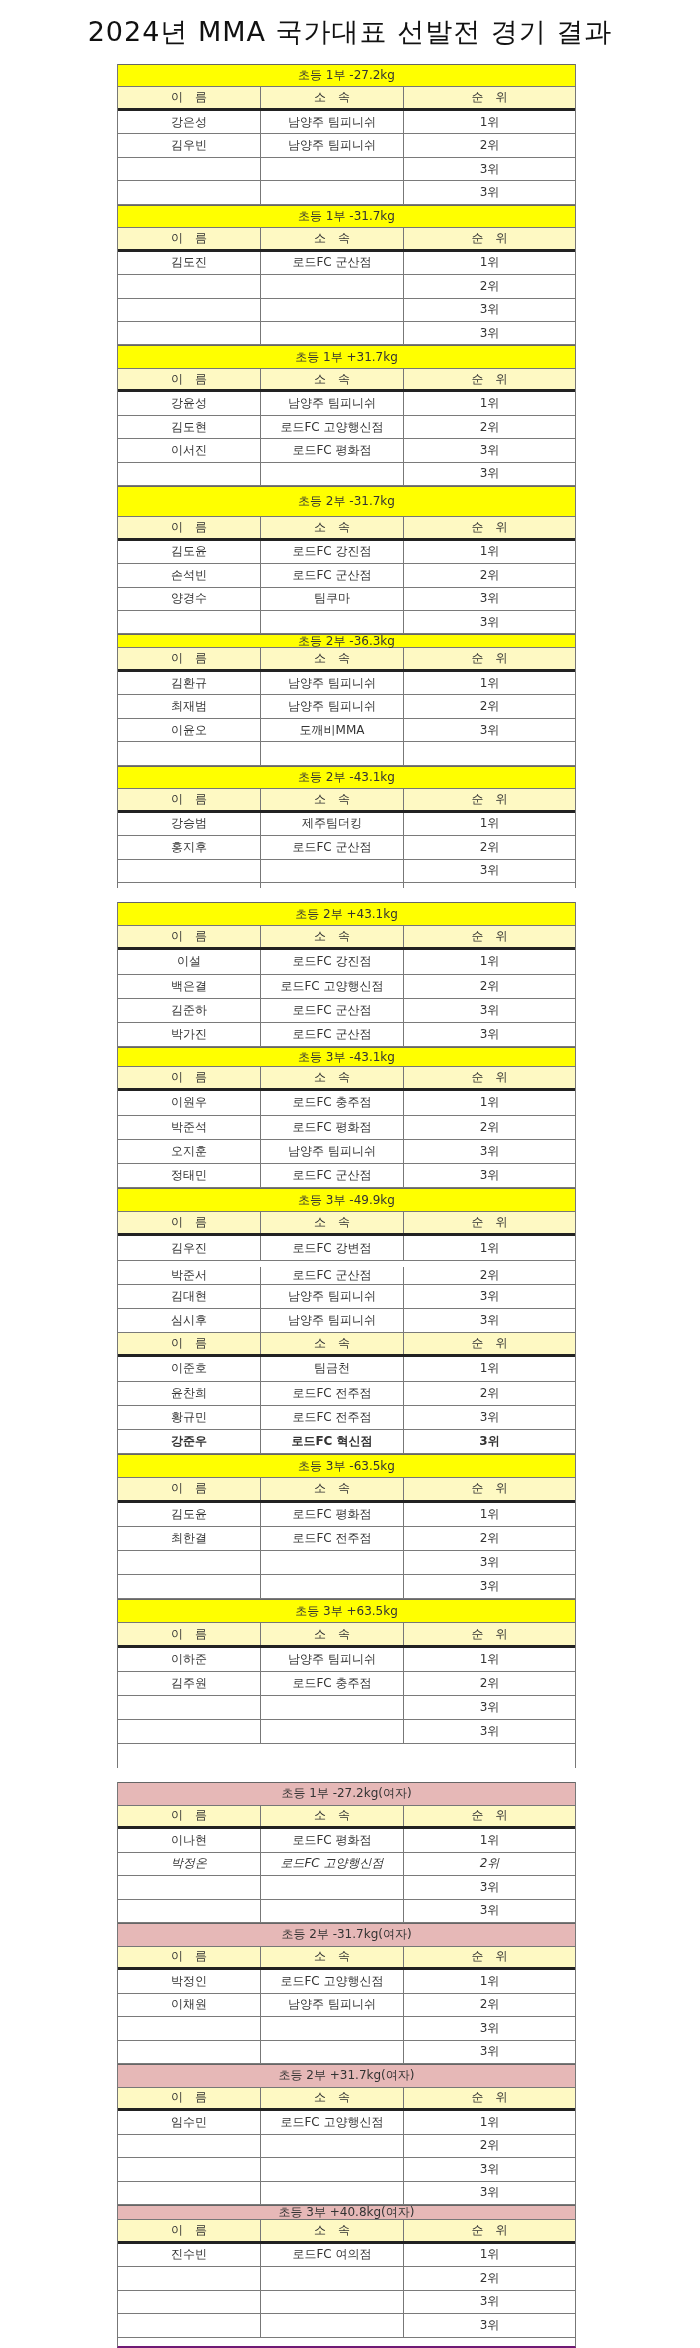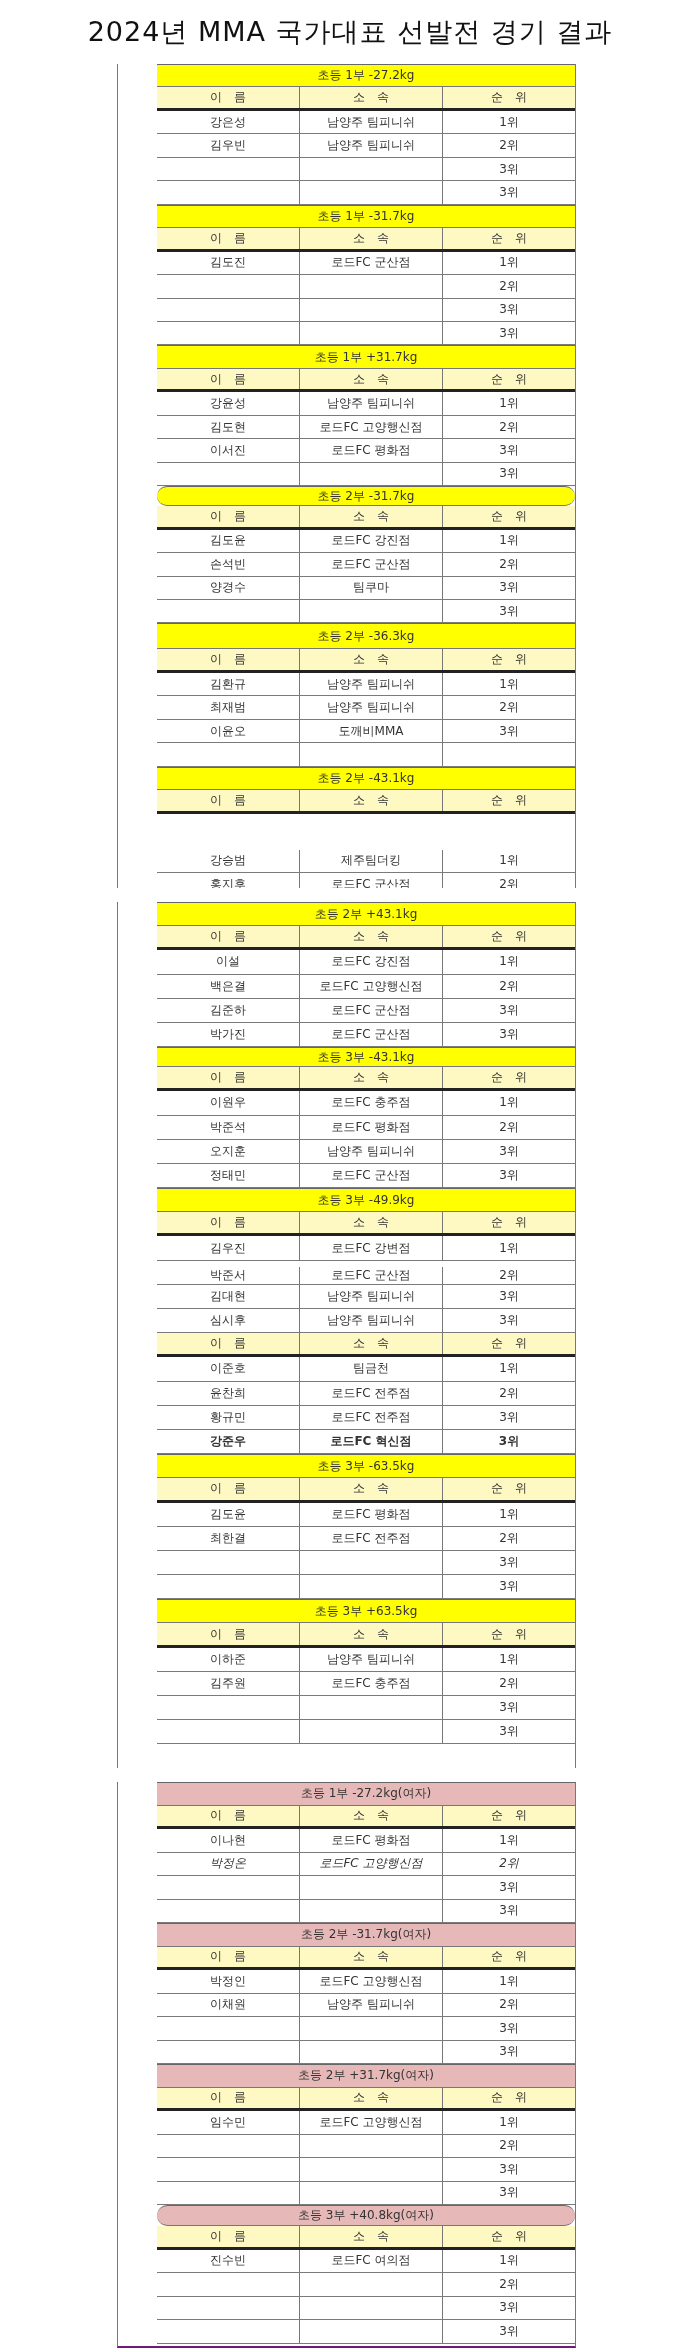--- a/index.html
+++ b/index.html
@@ -1,21 +1,21 @@
 <!DOCTYPE html>
 <html><head>
 <meta charset="utf-8">
 <style>
   html, body { margin:0; padding:0; background:#ffffff; }
   body { width:700px; height:2348px; position:relative; overflow:hidden;
          font-family:"DejaVu Sans","Liberation Sans",sans-serif; color:#222; }
   .title { position:absolute; top:14px; left:0; width:700px; text-align:center;
            font-size:27px; letter-spacing:1px; color:#111; font-weight:normal; }
   .segment { position:absolute; left:117px; width:459px; overflow:hidden;
-             border-left:1px solid #777; border-right:1px solid #777; box-sizing:border-box;padding-left:39px; }
+             border-left:1px solid #777; border-right:1px solid #777; box-sizing:border-box; }
   .block { width:100%; }
   .cat { text-align:center; font-size:12px; color:#333; border-top:1px solid #666;
          border-bottom:1px solid #777; box-sizing:border-box; display:flex; align-items:center; justify-content:center; }
   .cat.yellow { background:#ffff00; }
   .cat.pink { background:#e6b8b7; }
   .row { display:flex; box-sizing:border-box; border-bottom:1px solid #7a7a7a; }
   .row.head { background:#fef9c3; border-bottom:3px solid #222; }
   .cell { display:flex; align-items:center; justify-content:center; font-size:12px; color:#333;
           box-sizing:border-box; overflow:hidden; white-space:nowrap; }
   .c1 { width:143px; border-right:1px solid #777; }
@@ -108,21 +108,21 @@
         <div class="cell c2">로드FC 평화점</div>
         <div class="cell c3">3위</div>
       </div>
       <div class="row" style="height: 23.46px;">
         <div class="cell c1"></div>
         <div class="cell c2"></div>
         <div class="cell c3">3위</div>
       </div>
     </div>
     <div class="block">
-      <div class="cat yellow" style="height: 20px; border-radius: 11px;">초등 2부 -31.7kg</div>
+      <div class="cat yellow" style="height: 31px;">초등 2부 -31.7kg</div>
       <div class="row head" style="height: 23.46px;">
         <div class="cell c1">이름</div>
         <div class="cell c2">소속</div>
         <div class="cell c3">순위</div>
       </div>
       <div class="row" style="height: 23.46px;">
         <div class="cell c1">김도윤</div>
         <div class="cell c2">로드FC 강진점</div>
         <div class="cell c3">1위</div>
       </div>
@@ -136,21 +136,21 @@
         <div class="cell c2">팀쿠마</div>
         <div class="cell c3">3위</div>
       </div>
       <div class="row" style="height: 23.46px;">
         <div class="cell c1"></div>
         <div class="cell c2"></div>
         <div class="cell c3">3위</div>
       </div>
     </div>
     <div class="block">
-      <div class="cat yellow" style="height: 26px;">초등 2부 -36.3kg</div>
+      <div class="cat yellow" style="height: 14px;">초등 2부 -36.3kg</div>
       <div class="row head" style="height: 23.46px;">
         <div class="cell c1">이름</div>
         <div class="cell c2">소속</div>
         <div class="cell c3">순위</div>
       </div>
       <div class="row" style="height: 23.46px;">
         <div class="cell c1">김환규</div>
         <div class="cell c2">남양주 팀피니쉬</div>
         <div class="cell c3">1위</div>
       </div>
@@ -170,21 +170,21 @@
         <div class="cell c3"></div>
       </div>
     </div>
     <div class="block">
       <div class="cat yellow" style="height: 23.46px;">초등 2부 -43.1kg</div>
       <div class="row head" style="height: 23.46px;">
         <div class="cell c1">이름</div>
         <div class="cell c2">소속</div>
         <div class="cell c3">순위</div>
       </div>
-      <div class="row" style="height: 23.46px; margin-top: 36px;">
+      <div class="row" style="height: 23.46px;">
         <div class="cell c1">강승범</div>
         <div class="cell c2">제주팀더킹</div>
         <div class="cell c3">1위</div>
       </div>
       <div class="row" style="height: 23.46px;">
         <div class="cell c1">홍지후</div>
         <div class="cell c2">로드FC 군산점</div>
         <div class="cell c3">2위</div>
       </div>
       <div class="row" style="height: 23.46px;">
@@ -447,21 +447,21 @@
         <div class="cell c2"></div>
         <div class="cell c3">3위</div>
       </div>
       <div class="row" style="height: 23.5px;">
         <div class="cell c1"></div>
         <div class="cell c2"></div>
         <div class="cell c3">3위</div>
       </div>
     </div>
     <div class="block">
-      <div class="cat pink" style="height: 21px; border-radius: 11px;">초등 3부 +40.8kg(여자)</div>
+      <div class="cat pink" style="height: 15px;">초등 3부 +40.8kg(여자)</div>
       <div class="row head" style="height: 23.5px;">
         <div class="cell c1">이름</div>
         <div class="cell c2">소속</div>
         <div class="cell c3">순위</div>
       </div>
       <div class="row" style="height: 23.5px;">
         <div class="cell c1">진수빈</div>
         <div class="cell c2">로드FC 여의점</div>
         <div class="cell c3">1위</div>
       </div>

